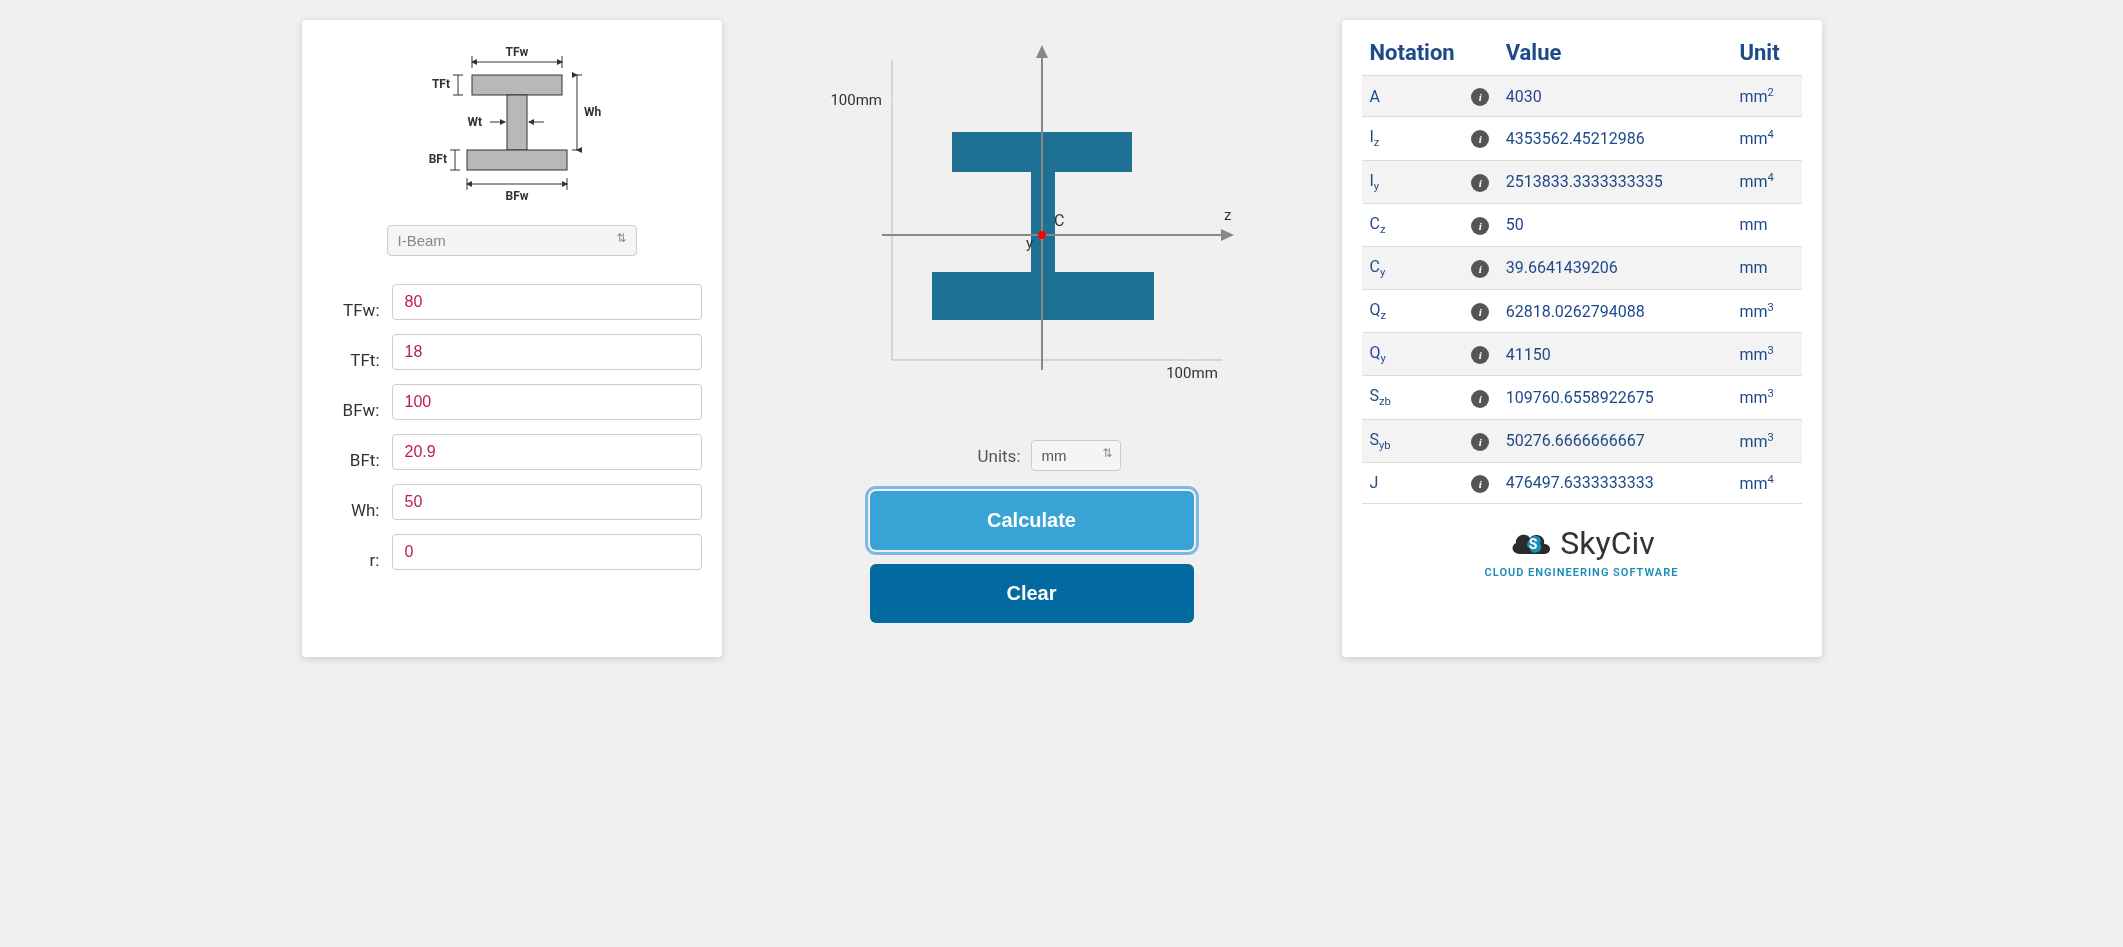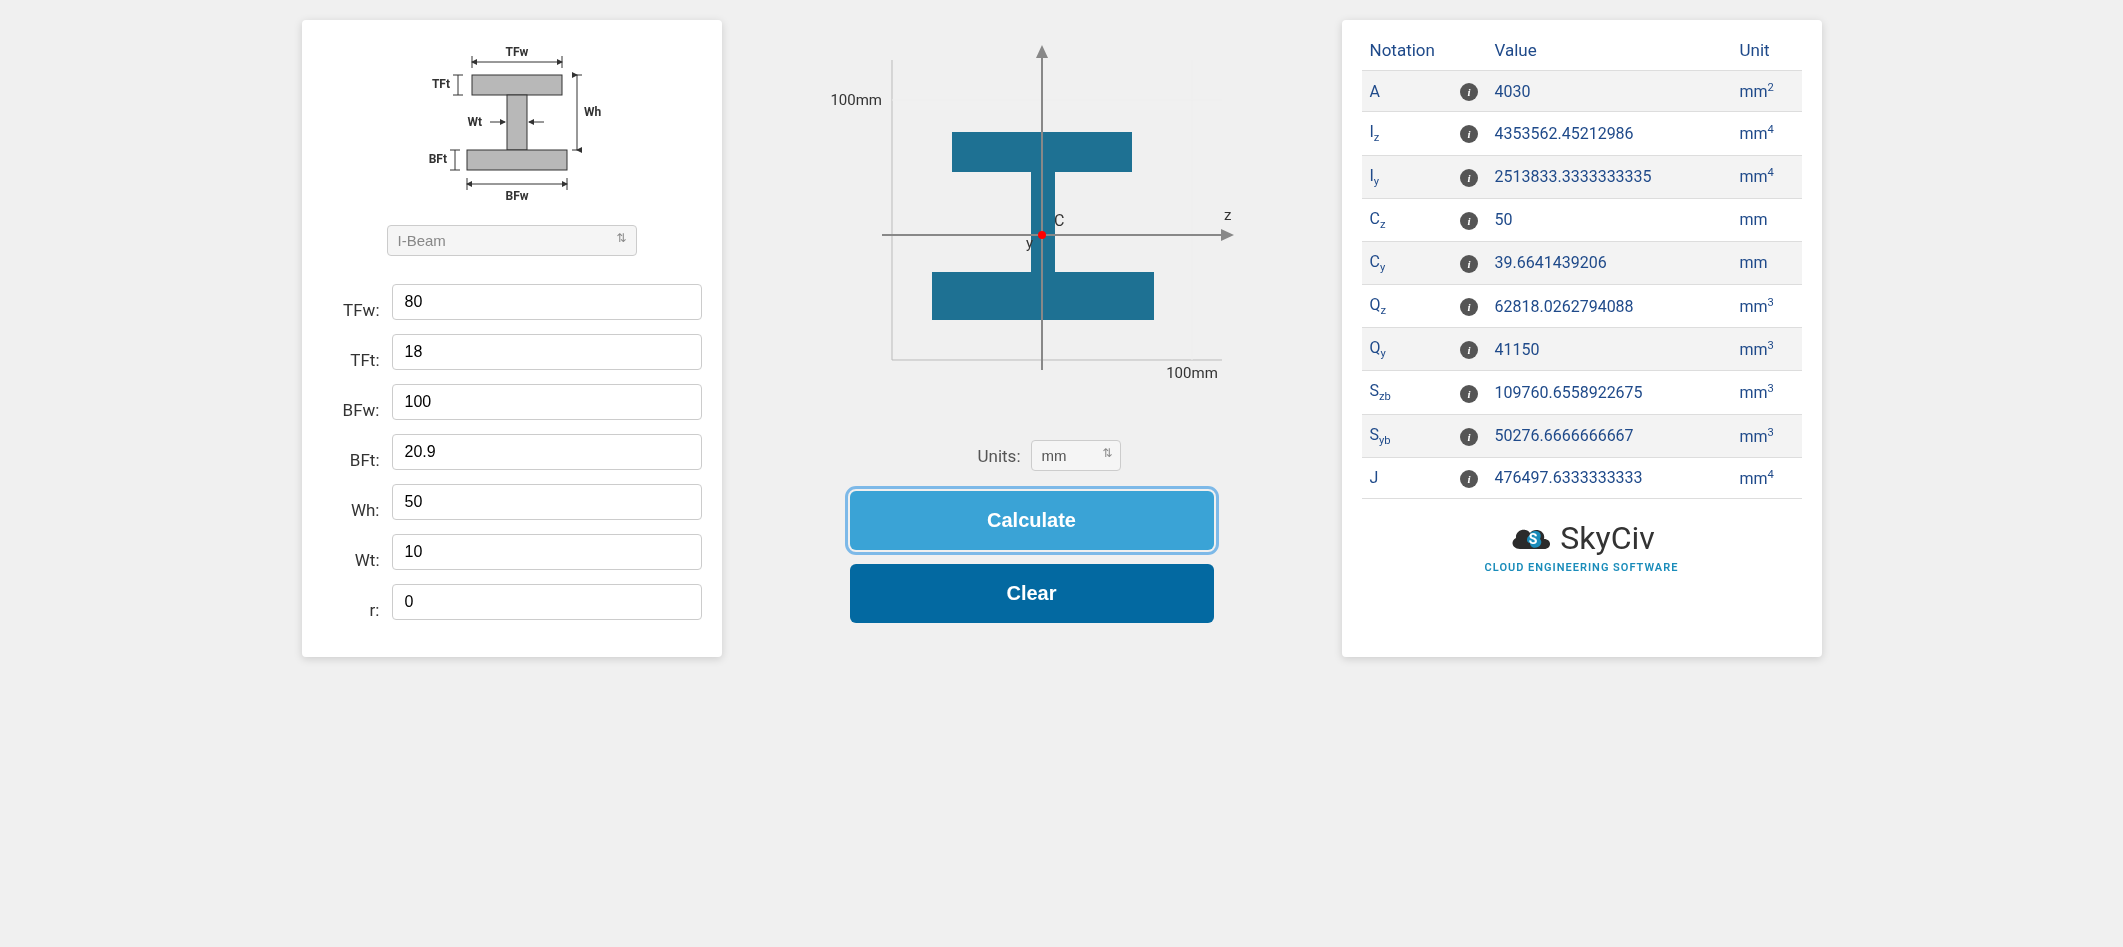--- a/index.html
+++ b/index.html
@@ -79,21 +79,21 @@
   text-align: right;
   padding-right: 12px;
   font-size: 17px;
   color: #333;
   margin-top: 16px;
 }
 .field-input {
   flex: 1;
   padding: 8px 12px;
   font-size: 16px;
-  color: #000000;
+  color: #be185d;
   border: 1px solid #ccc;
   border-radius: 4px;
 }
 
 
 .plot-area {
   width: 420px;
   height: 360px;
   position: relative;
   margin-bottom: 40px;
@@ -126,21 +126,21 @@
 .units-select-wrap::after {
   content: "⇅";
   position: absolute;
   right: 8px;
   top: 6px;
   color: #888;
   font-size: 12px;
   pointer-events: none;
 }
 .btn {
-  width: 364px;
+  width: 324px;
   padding: 18px;
   font-size: 20px;
   font-weight: bold;
   color: white;
   border: none;
   border-radius: 6px;
   cursor: pointer;
   margin-bottom: 14px;
 }
 .btn-calc {
@@ -153,22 +153,22 @@
 }
 
 
 .results-table {
   width: 100%;
   border-collapse: collapse;
 }
 .results-table th {
   text-align: left;
   color: #1f4a8a;
-  font-weight: 400;
-  font-size: 17px;
+  font-weight: 700;
+  font-size: 22px;
   padding: 10px 8px;
   border-bottom: 1px solid #ddd;
 }
 .results-table td {
   padding: 10px 8px;
   font-size: 16px;
   color: #1f4a8a;
   border-bottom: 1px solid #ddd;
 }
 .results-table tr.alt td {
@@ -300,24 +300,20 @@
         </div>
         <div class="field-row">
           <div class="field-label">BFt:</div>
           <input class="field-input" value="20.9" style="">
         </div>
         <div class="field-row">
           <div class="field-label">Wh:</div>
           <input class="field-input" value="50" style="">
         </div>
         <div class="field-row">
-          <div class="field-label">Wt:</div>
-          <input class="field-input" value="10" style="">
-        </div>
-        <div class="field-row">
           <div class="field-label">r:</div>
           <input class="field-input" value="0" style="">
         </div>
       </div>
   </div>
 
   <div class="panel panel-middle">
     <div class="plot-area">
       <svg width="420" height="360" viewBox="0 0 420 360">
 

